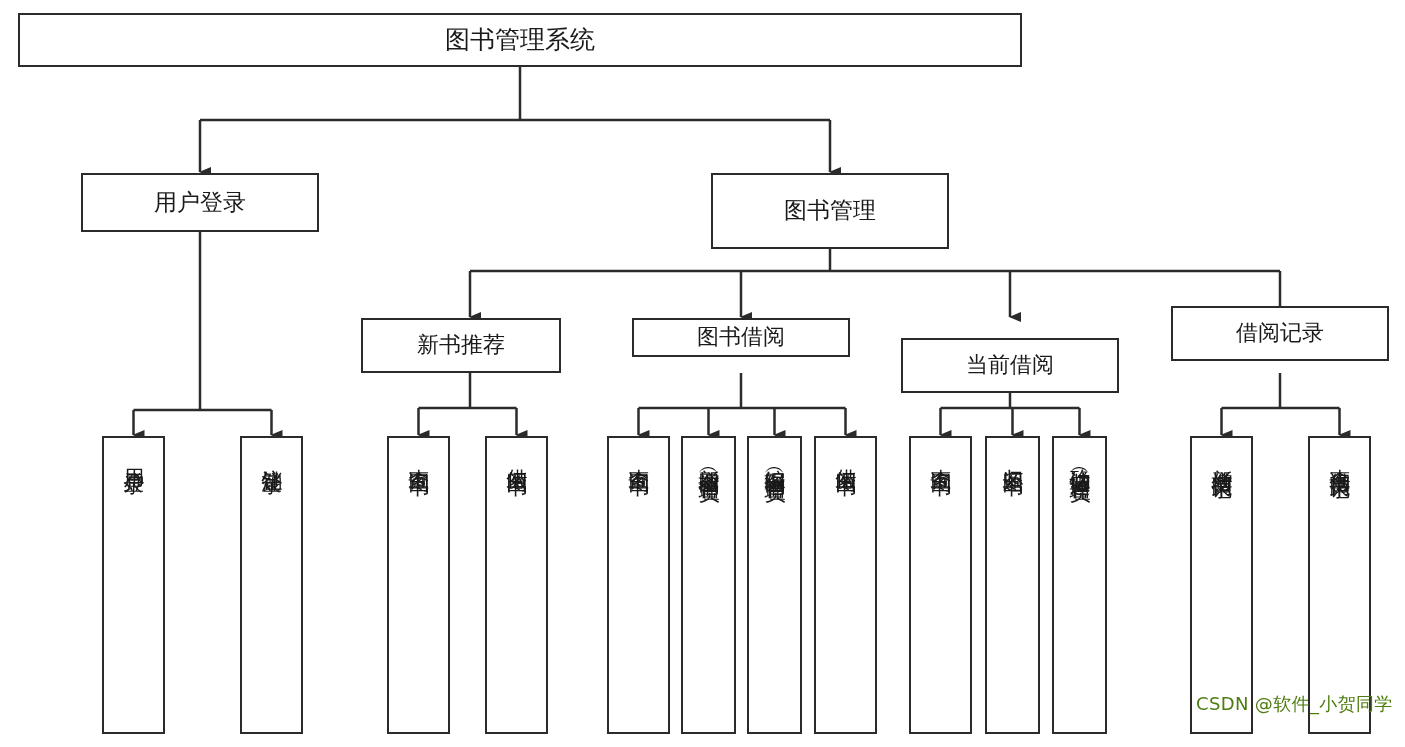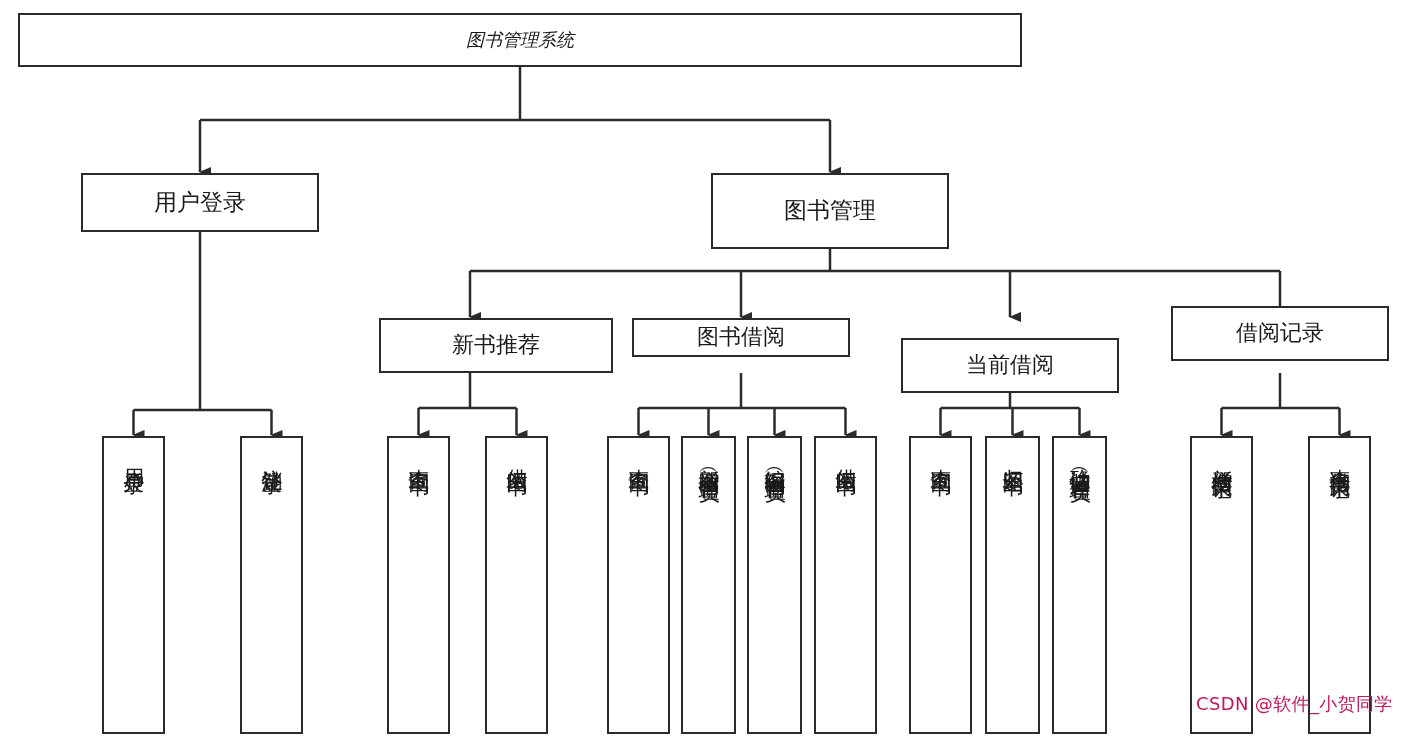--- a/index.html
+++ b/index.html
@@ -43,21 +43,21 @@
     align-items: flex-start;
     justify-content: center;
   }
   .node.vertical .label {
     writing-mode: vertical-rl;
     text-orientation: upright;
     white-space: nowrap;
     letter-spacing: 0.10em;
     line-height: 1;
   }
-  .lvl0 { font-size: 18px; font-style: italic; }
+  .lvl0 { font-size: 25px; }
   .lvl1 { font-size: 23px; }
   .lvl2 { font-size: 22px; }
   .leaf { font-size: 21px; }
   .leaf.tall  { font-size: 21px; }
   .watermark {
     position: absolute;
     color: #b9b9b9;
     font-size: 18px;
     white-space: nowrap;
     letter-spacing: 0.02em;
@@ -116,21 +116,21 @@
   <div id="nodes">
       <div class="node lvl0 horizontal" style="left: 18px; top: 13px; width: 1004px; height: 54px;">
         <span class="label">图书管理系统</span>
       </div>
       <div class="node lvl1 horizontal" style="left: 81px; top: 173px; width: 238px; height: 59px;">
         <span class="label">用户登录</span>
       </div>
       <div class="node lvl1 horizontal" style="left: 711px; top: 173px; width: 238px; height: 76px;">
         <span class="label">图书管理</span>
       </div>
-      <div class="node lvl2 horizontal" style="left: 361px; top: 318px; width: 234px; height: 55px; margin-left: 18px;">
+      <div class="node lvl2 horizontal" style="left: 361px; top: 318px; width: 200px; height: 55px;">
         <span class="label">新书推荐</span>
       </div>
       <div class="node lvl2 horizontal" style="left: 632px; top: 318px; width: 218px; height: 39px;">
         <span class="label">图书借阅</span>
       </div>
       <div class="node lvl2 horizontal" style="left: 901px; top: 318px; width: 218px; height: 55px; margin-top: 20px;">
         <span class="label">当前借阅</span>
       </div>
       <div class="node lvl2 horizontal" style="left: 1171px; top: 306px; width: 218px; height: 55px;">
         <span class="label">借阅记录</span>
@@ -169,15 +169,15 @@
         <span class="label" style="margin-top: 14px; max-height: 272px;">确认归还（管理员）</span>
       </div>
       <div class="node leaf vertical" style="left: 1190px; top: 436px; width: 63px; height: 298px;">
         <span class="label" style="margin-top: 14px; max-height: 272px;">新增借阅记录</span>
       </div>
       <div class="node leaf vertical" style="left: 1308px; top: 436px; width: 63px; height: 298px;">
         <span class="label" style="margin-top: 14px; max-height: 272px;">查询借阅记录</span>
       </div>
     </div>
 
-  <div class="watermark" style="left: 1196px; top: 692px; color: #be185d;">CSDN @软件_小贺同学</div>
+  <div class="watermark" style="left: 1196px; top: 692px; color: #4d7c0f;">CSDN @软件_小贺同学</div>
 
 </div>
 
 </body></html>

